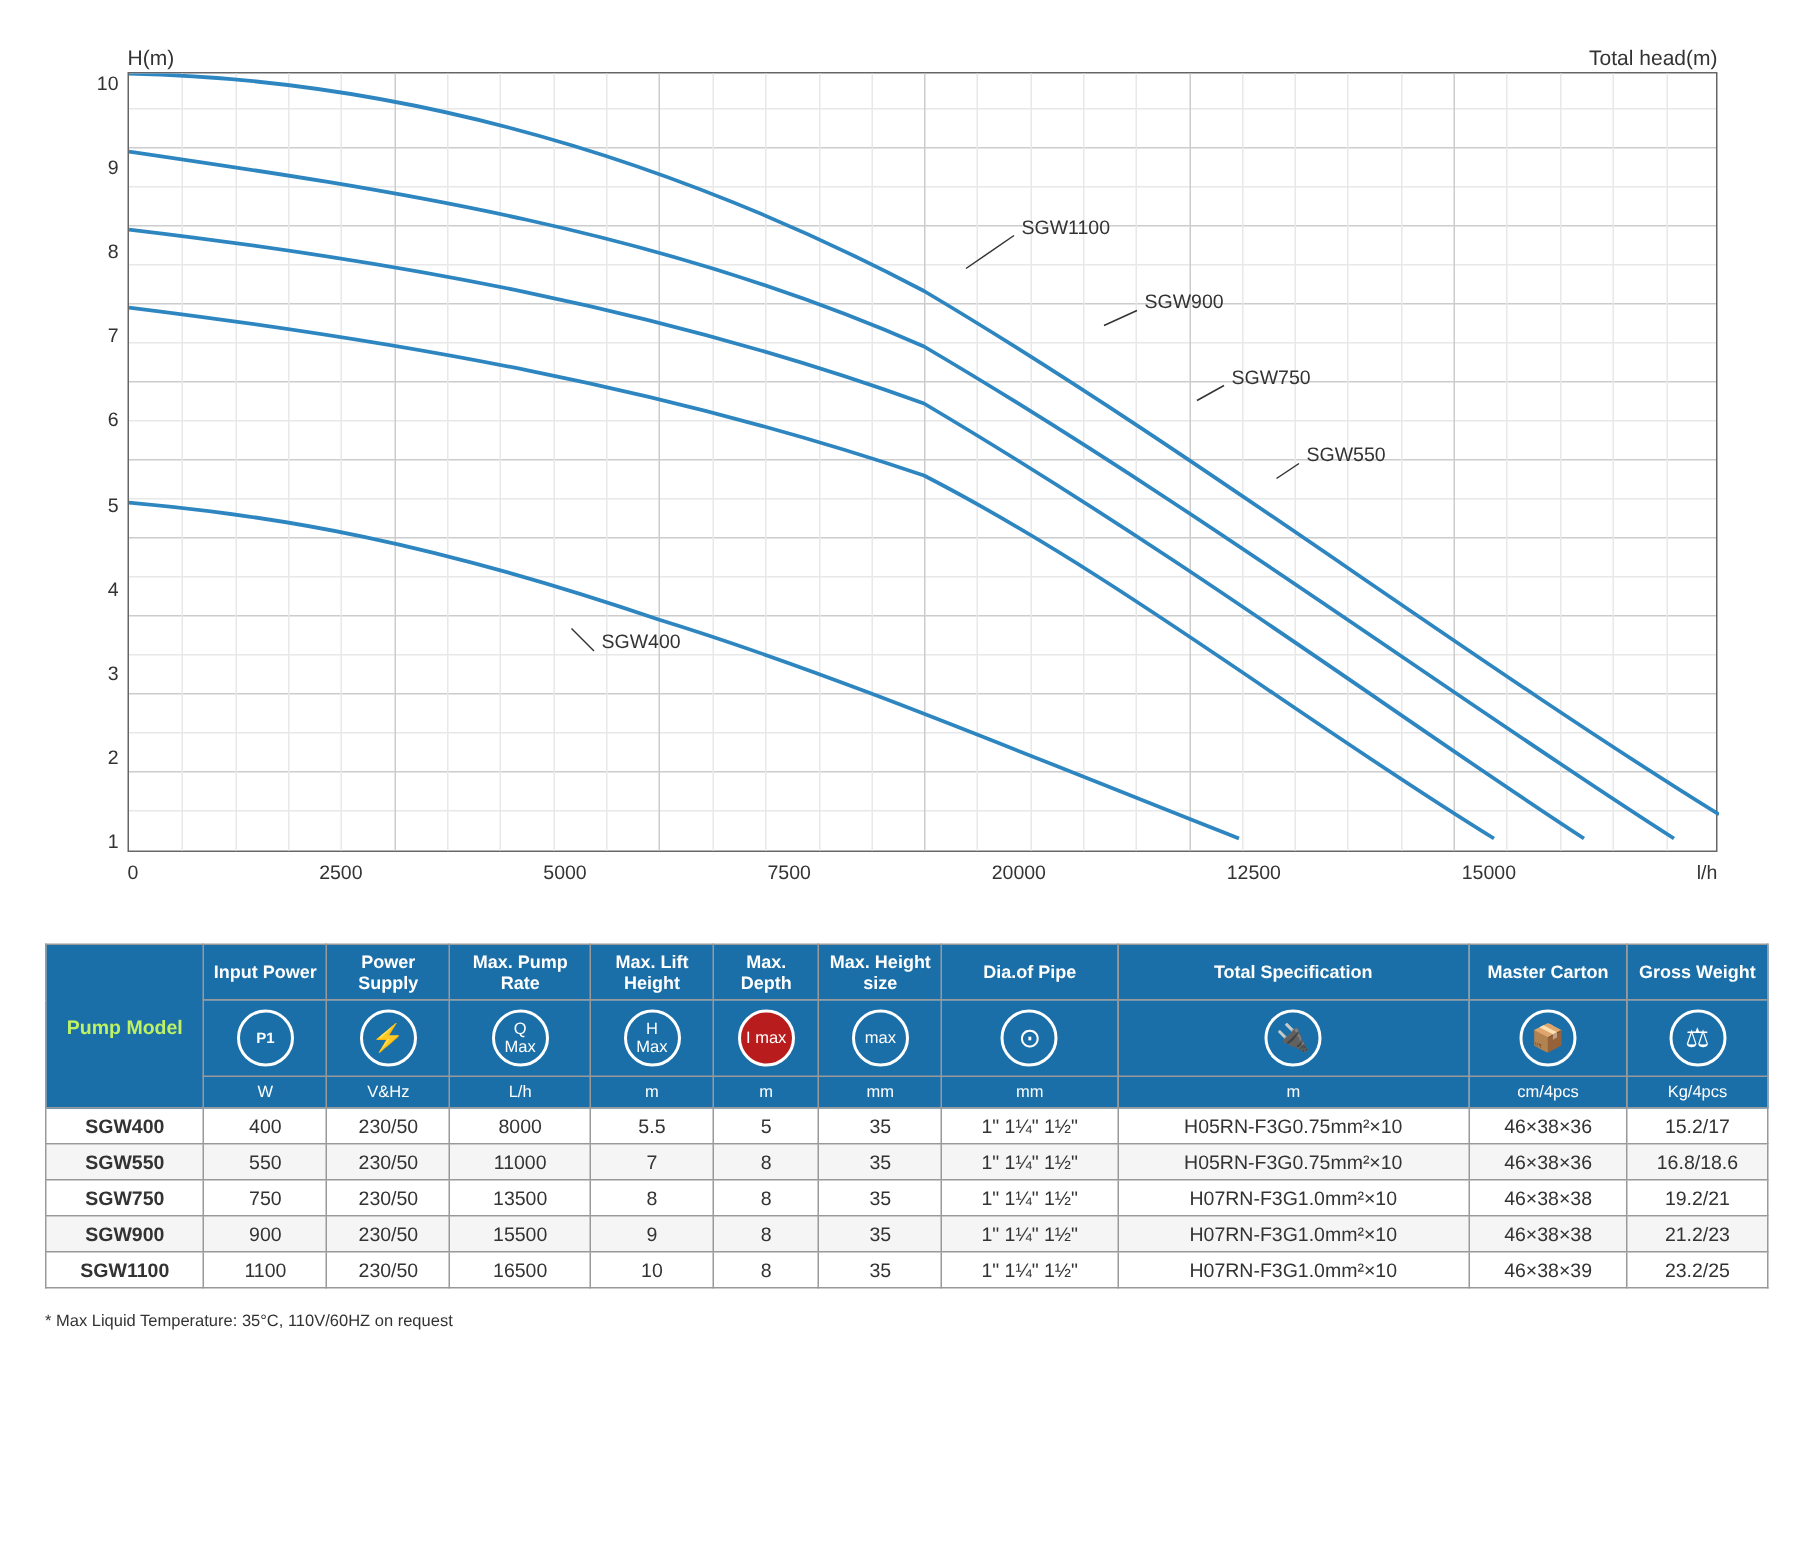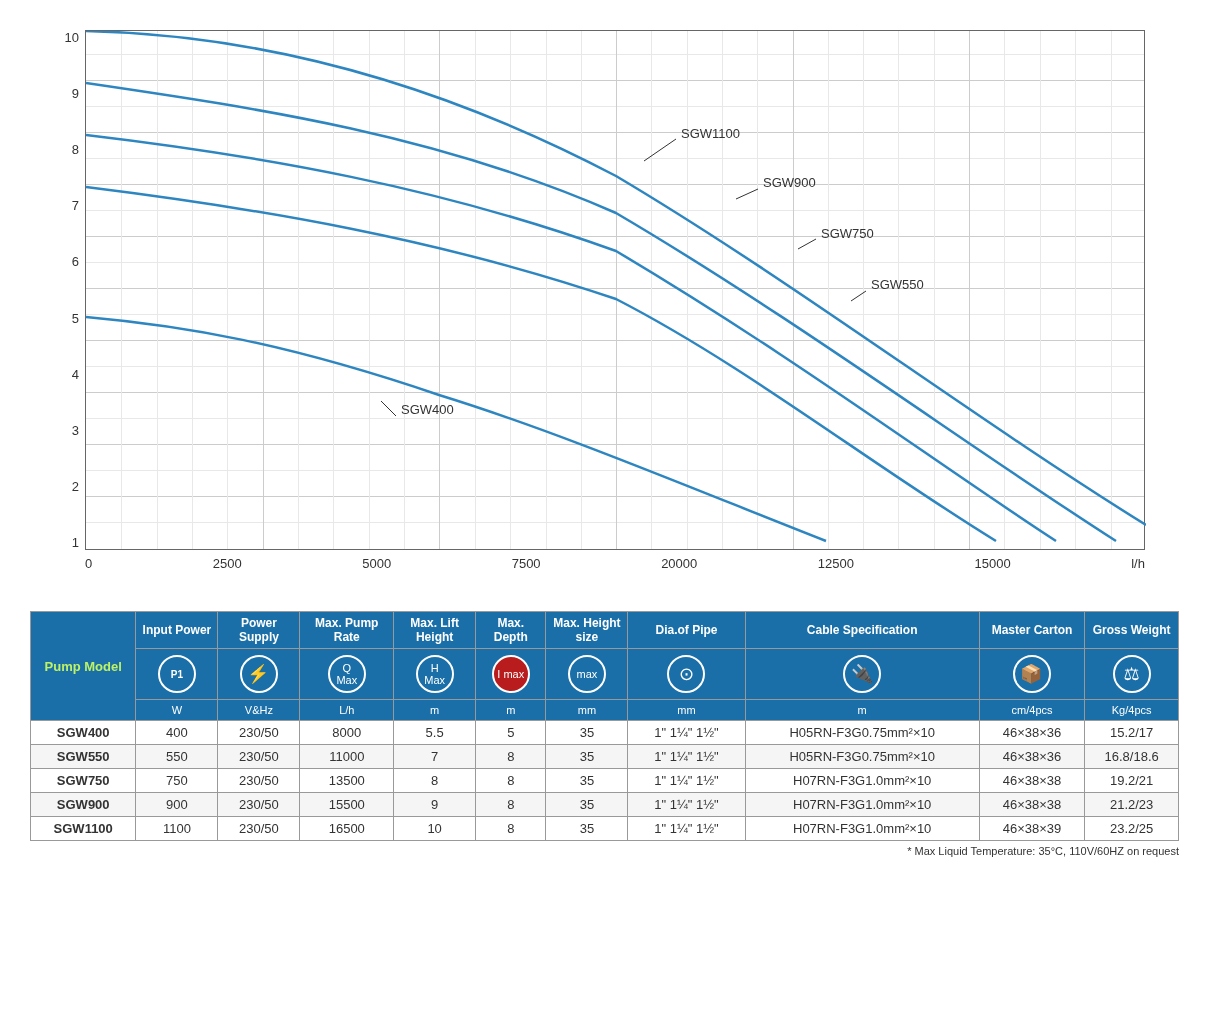--- a/index.html
+++ b/index.html
@@ -118,30 +118,33 @@
       color: #fff;
       margin: 2px auto;
     }
     .icon-p1 {
       border: 2px solid #fff;
       font-weight: bold;
       font-size: 10px;
     }
 
     .footnote {
-      text-align: right;
       font-size: 11px;
       color: #333;
-      margin-top: 4px;
+      margin-top: 16px;
     }
   </style>
 </head>
 <body>
 
 <div class="chart-container">
+  <div style="display:flex; justify-content:space-between; margin-left:35px; width:1060px; margin-bottom:2px;">
+    <span style="font-size:14px;color:#333;">H(m)</span>
+    <span style="font-size:14px;color:#333;">Total head(m)</span>
+  </div>
   <div class="chart-wrapper">
 
     <div class="y-axis">
       <span>1</span>
       <span>2</span>
       <span>3</span>
       <span>4</span>
       <span>5</span>
       <span>6</span>
       <span>7</span>
@@ -255,21 +258,21 @@
     <thead>
       <tr class="header-top">
         <th rowspan="3" class="pump-model-cell" style="width:90px; font-size:13px;">Pump Model</th>
         <th style="width:70px;">Input Power</th>
         <th style="width:70px;">Power Supply</th>
         <th style="width:80px;">Max. Pump Rate</th>
         <th style="width:70px;">Max. Lift Height</th>
         <th style="width:60px;">Max. Depth</th>
         <th style="width:70px;">Max. Height size</th>
         <th style="width:100px;">Dia.of Pipe</th>
-        <th style="width:200px;">Cable Specification</th>
+        <th style="width:200px;">Total Specification</th>
         <th style="width:90px;">Master Carton</th>
         <th style="width:80px;">Gross Weight</th>
       </tr>
       <tr class="header-icon-row">
         <td>
           <div class="icon-circle icon-p1" style="background:#1a6fa8;">P1</div>
         </td>
         <td>
           <div class="icon-circle" style="background:#1a6fa8; font-size:18px;">⚡</div>
         </td>

